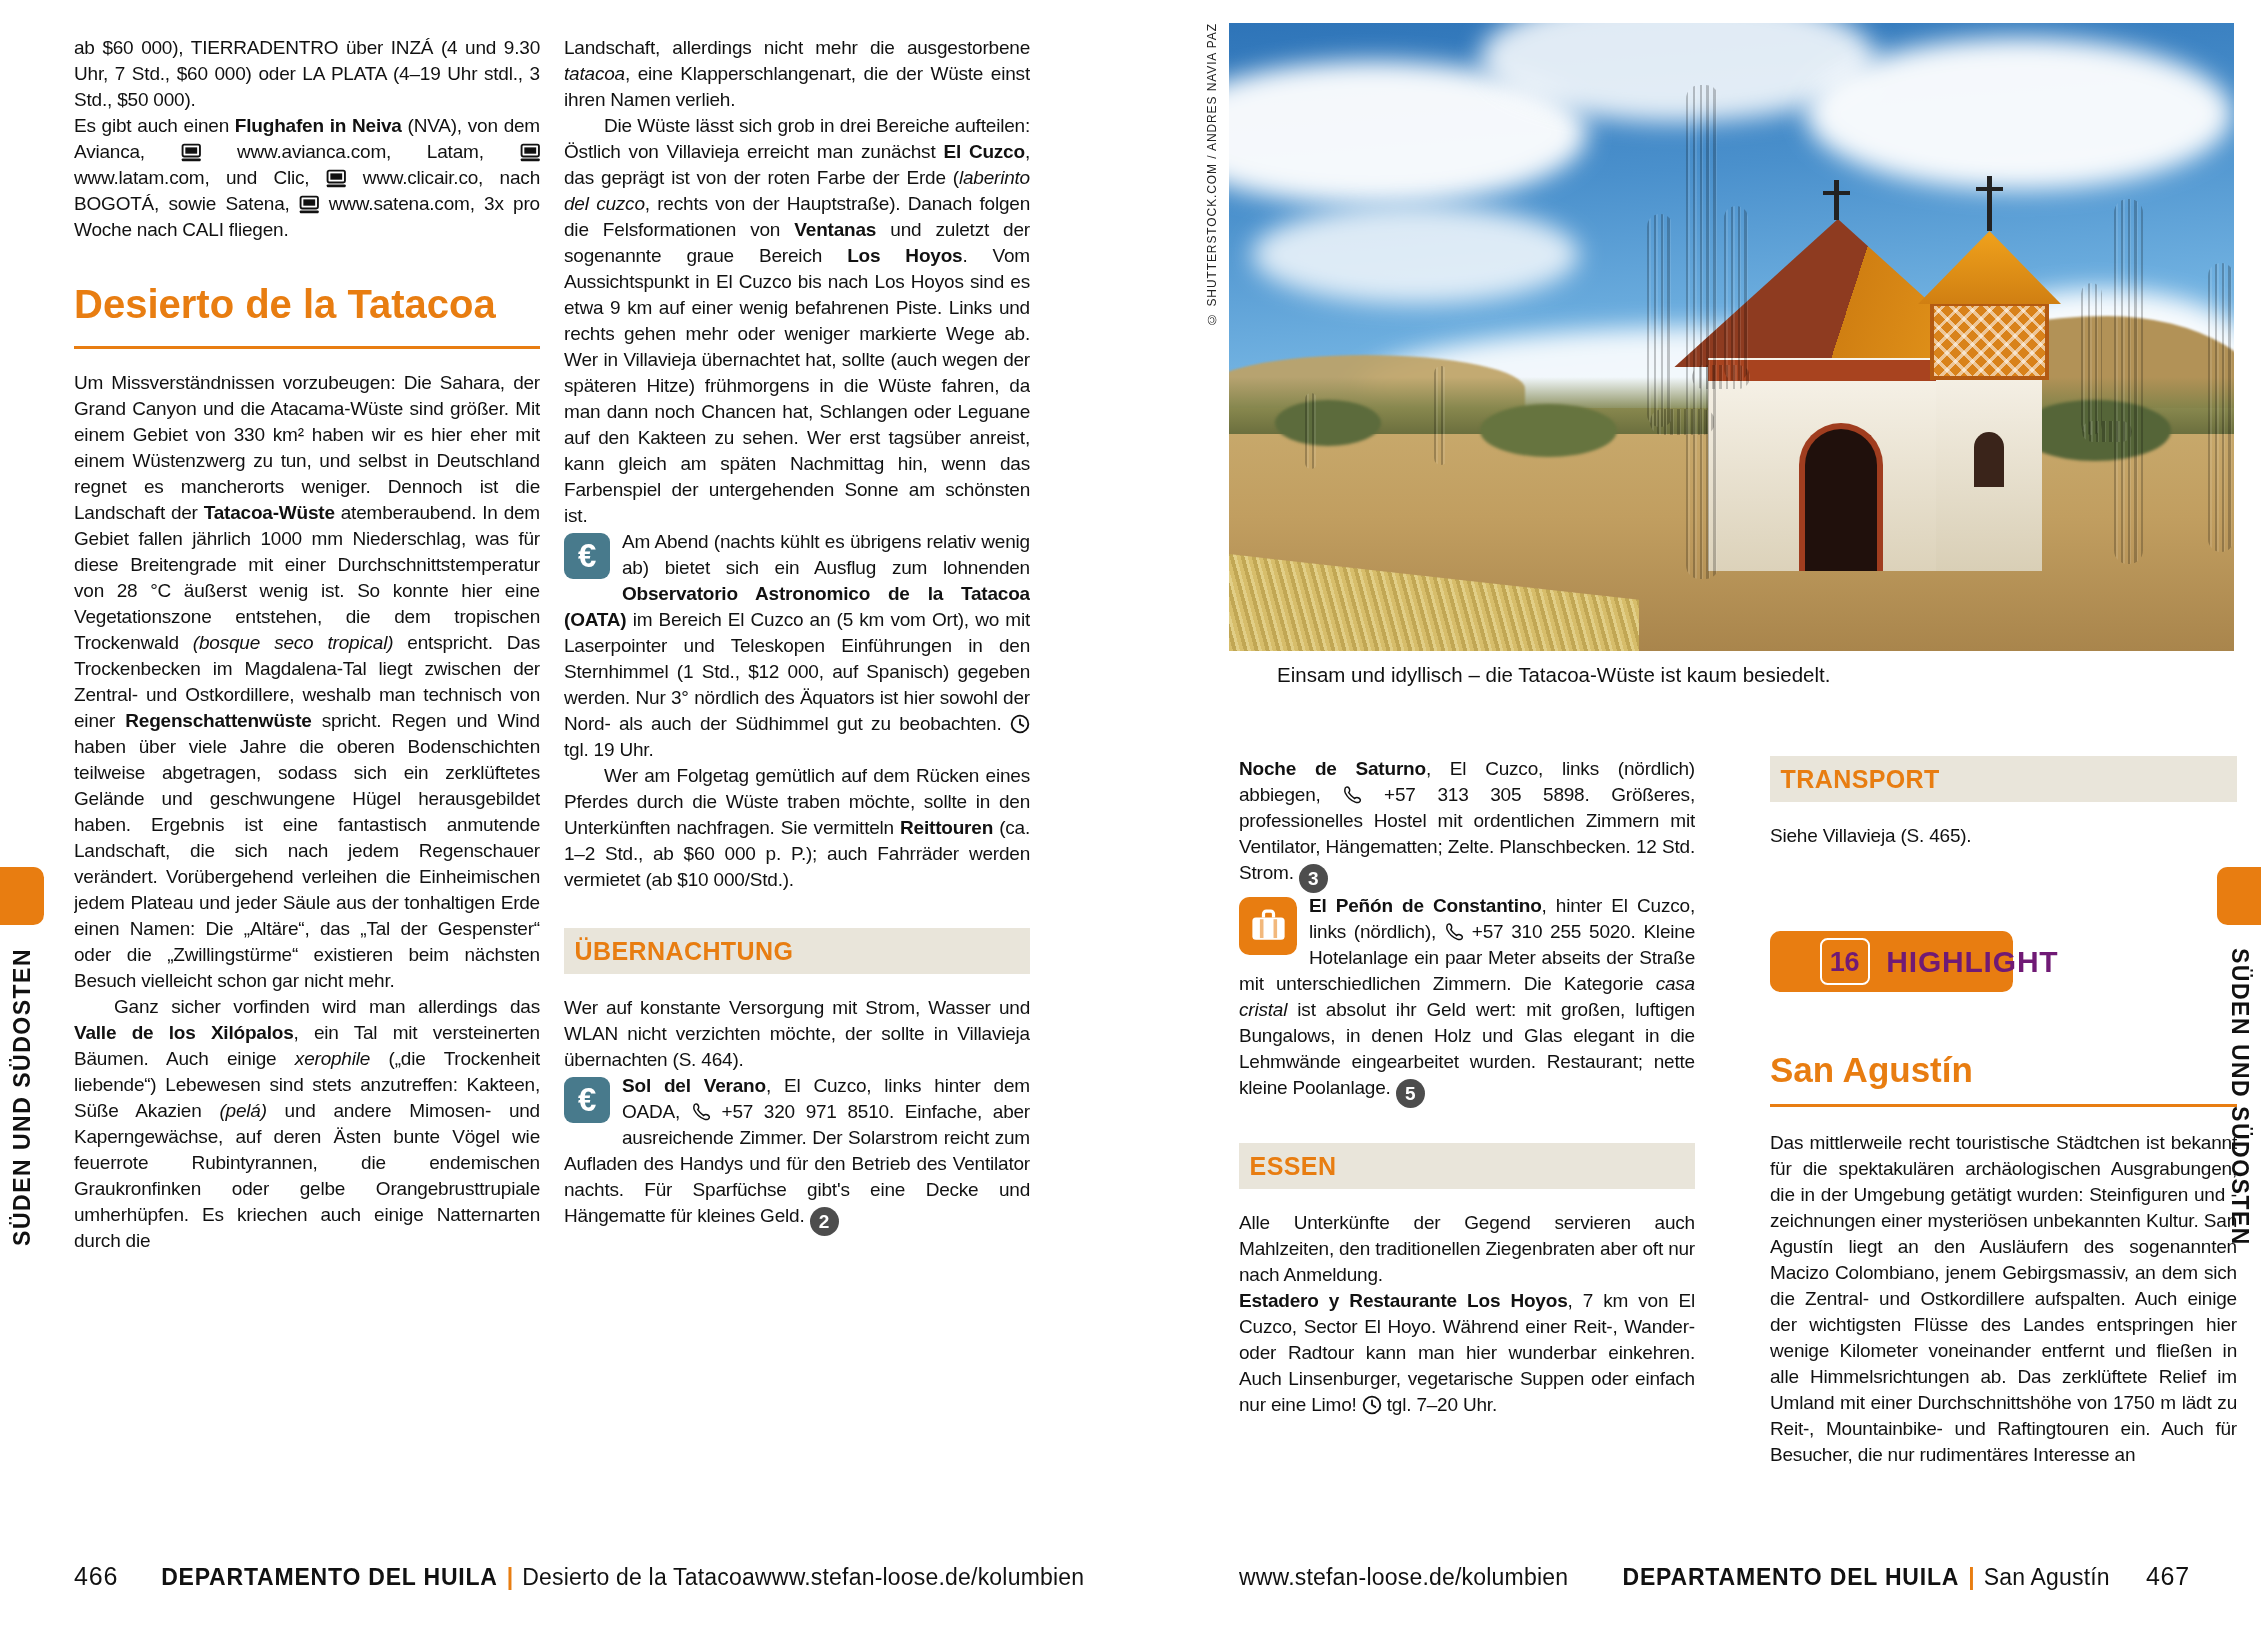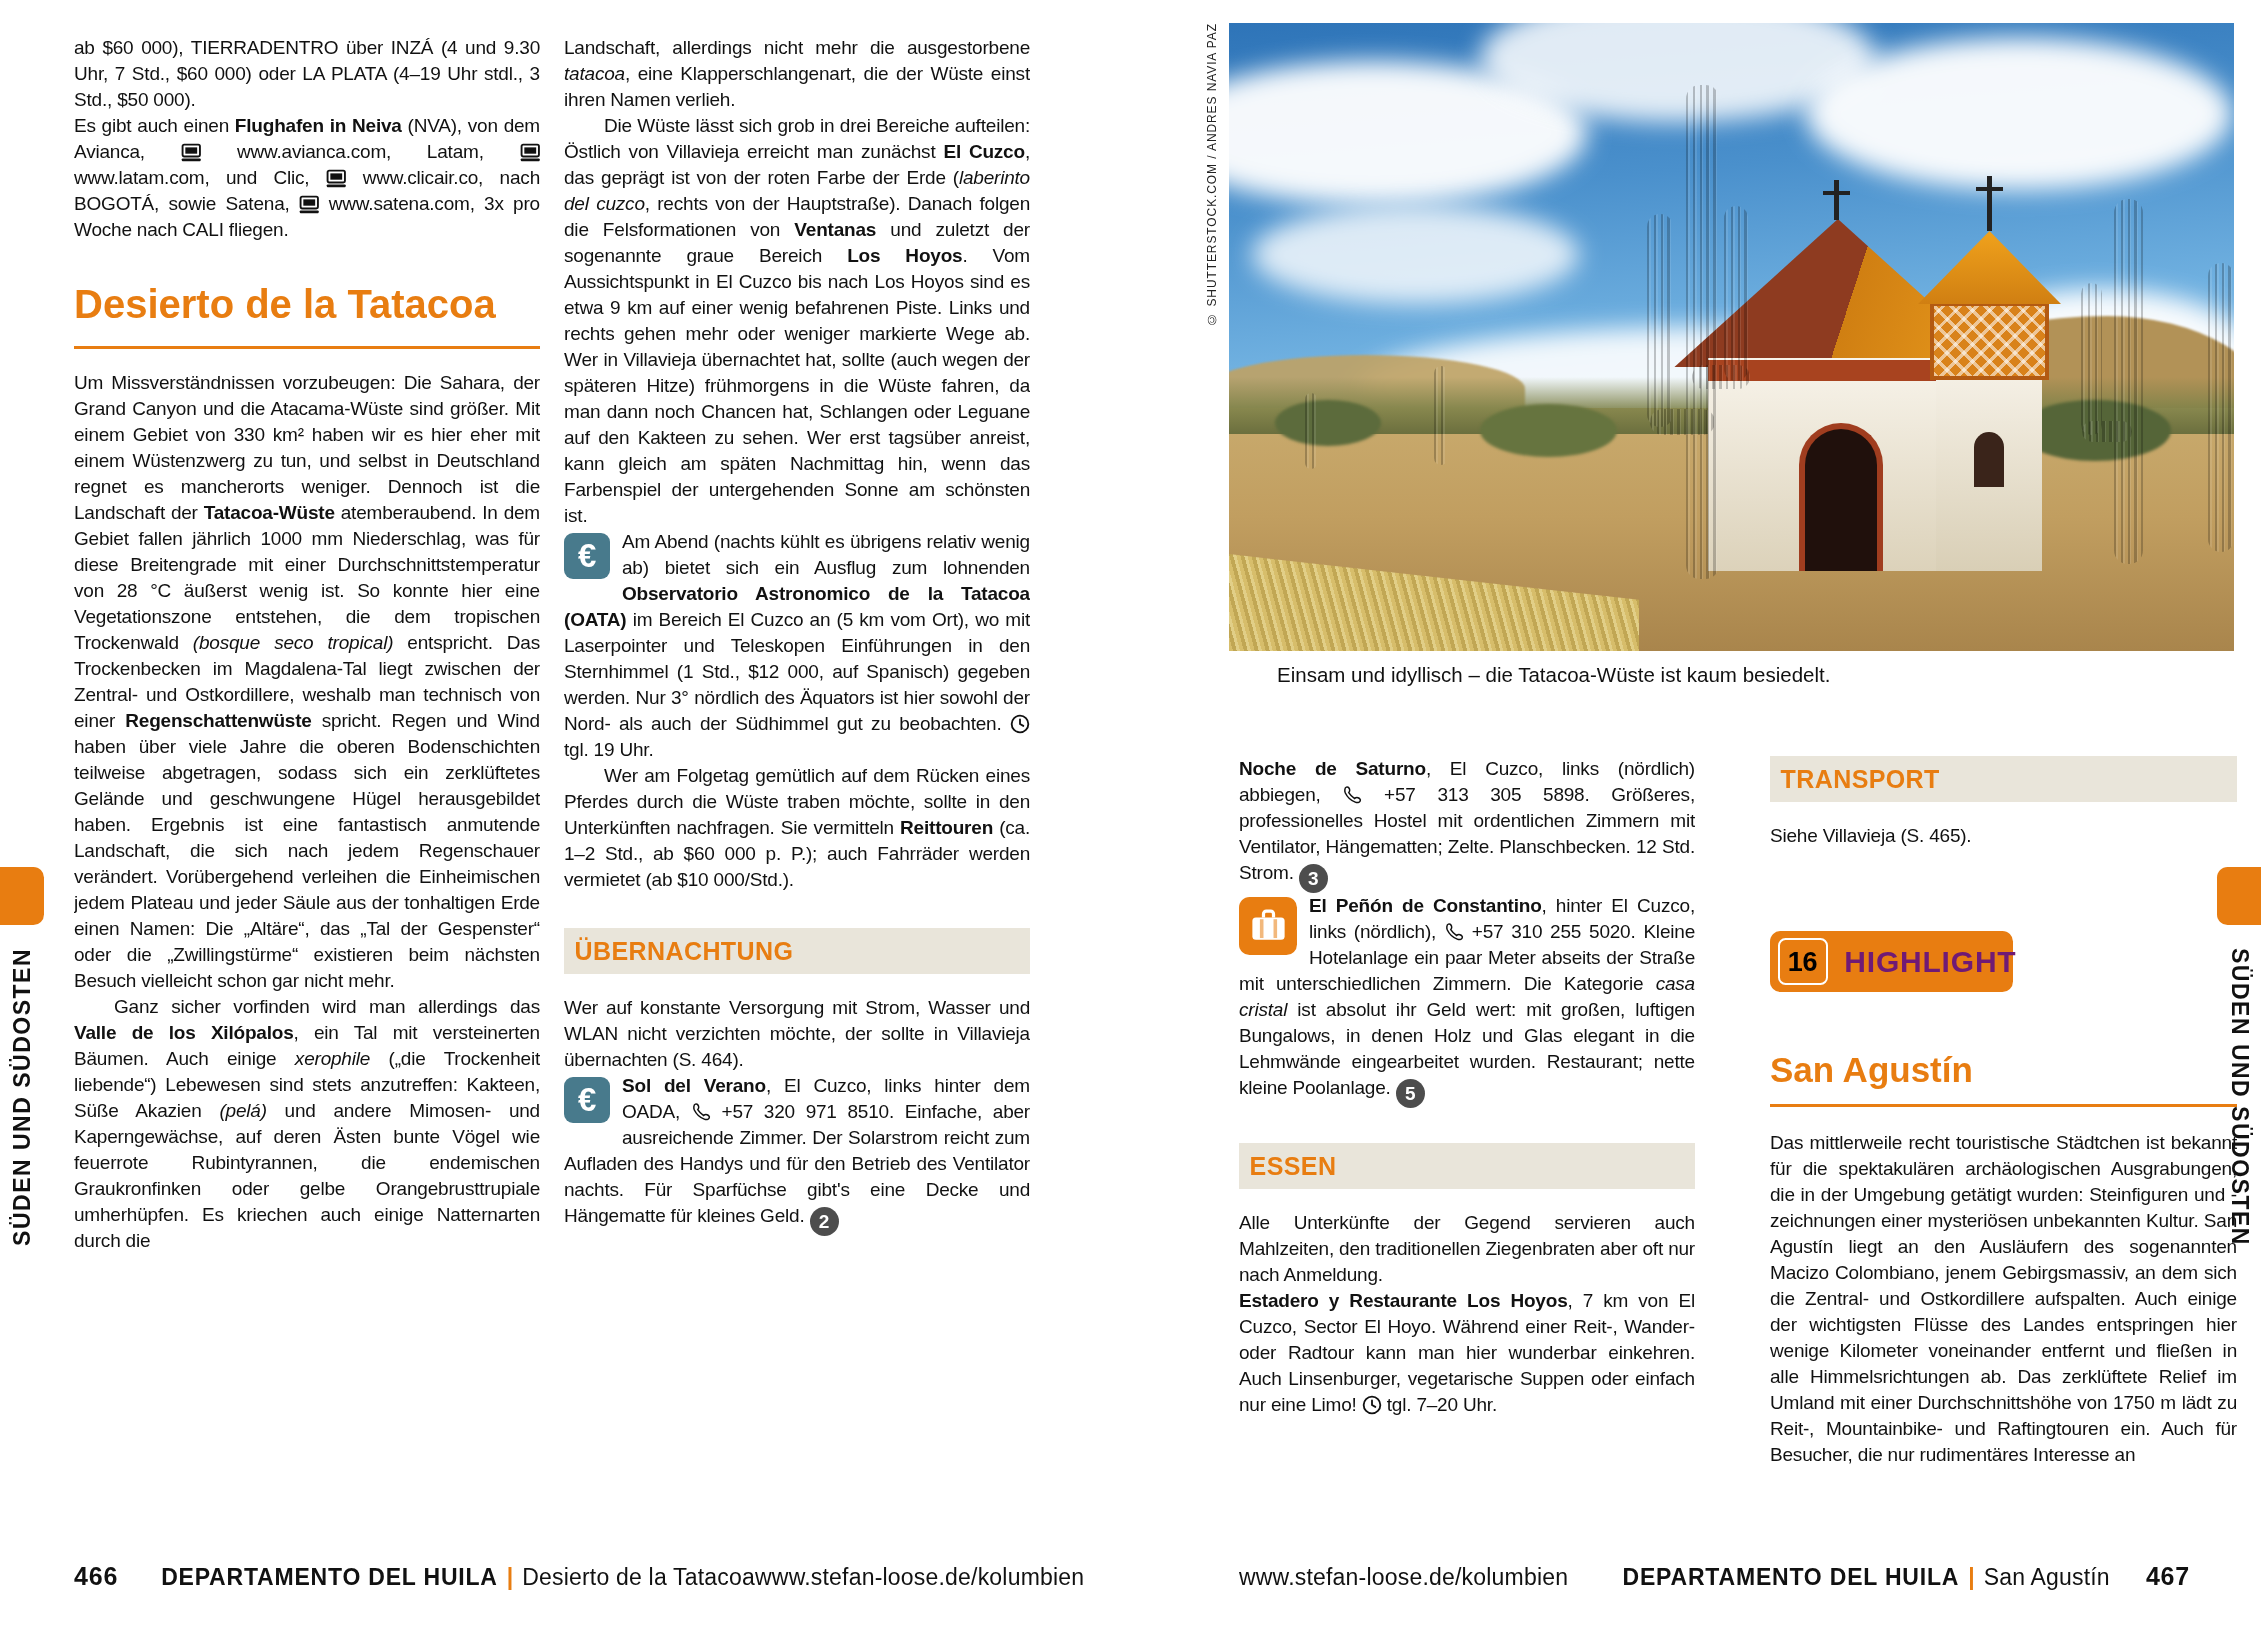--- a/index.html
+++ b/index.html
@@ -27,22 +27,22 @@
   .euro-box{float:left;width:46px;height:46px;border-radius:9px;background:#487a8c;color:#fff;
             font-size:33px;font-weight:bold;line-height:46px;text-align:center;margin:3.8px 12px 3px 0;}
   .case-box{float:left;width:58px;height:58px;border-radius:10.6px;background:#e87d11;
             margin:3.8px 12px 3px 0;display:flex;align-items:center;justify-content:center;}
   .circle-num{display:inline-block;width:29px;height:29px;border-radius:50%;background:#4d4d4d;color:#fff;
               font-size:19px;font-weight:bold;line-height:29px;text-align:center;vertical-align:-6px;letter-spacing:0;}
   .inline-icon{display:inline-block;vertical-align:-3.8px;line-height:0;}
 
   .badge{display:flex;align-items:center;background:#e87d11;border-radius:10.6px;width:243px;height:61px;
          padding:0 15px 0 7.6px;box-sizing:border-box;}
-  .badge-number{border:2.3px solid #fff;border-radius:7.6px;min-width:46px;height:43px;color:#000000;font-weight:bold;
-                font-size:27px;display:flex;align-items:center;justify-content:center;margin-right:16.7px;}
+  .badge-number{border:2.3px solid #fff;border-radius:7.6px;min-width:46px;height:43px;color:#701a75;font-weight:bold;
+                font-size:27px;display:flex;align-items:center;justify-content:center;margin-right:16.7px;margin-left:42px;}
   .badge-label{color:#701a75;font-weight:bold;font-size:30px;letter-spacing:0.8px;}
 
   
   #photo{position:absolute;left:1229px;top:23px;width:1005px;height:628px;overflow:hidden;
          background:linear-gradient(175deg,#2e74b8 0%,#4a90cc 26%,#6fb0e0 48%,#a8cfec 70%,#cfe4f3 100%);}
   .cloud{position:absolute;background:#ffffff;border-radius:50%;filter:blur(12px);}
   .hill{position:absolute;filter:blur(0.8px);}
   .veg{position:absolute;left:0;bottom:217px;width:100%;height:57px;
        background:linear-gradient(rgba(124,129,72,0),rgba(124,129,72,.85) 55%,#6b6f3e);}
   .ground{position:absolute;left:0;bottom:0;width:100%;height:243px;
@@ -90,21 +90,21 @@
   .vlabel{position:absolute;width:44px;height:319px;display:flex;align-items:flex-start;justify-content:center;}
   #vlabel-left{left:0;top:948px;}
   #vlabel-right{right:0;top:948px;}
   .vlabel span{font-weight:bold;font-size:23px;letter-spacing:1.5px;color:#111;white-space:nowrap;writing-mode:vertical-rl;}
   #vlabel-left span{transform:rotate(180deg);}
 
   
   .footer{position:absolute;top:1562px;display:flex;align-items:baseline;font-size:23px;white-space:nowrap;}
   #footer-left{left:74px;width:956px;}
   #footer-right{left:1239px;width:951px;}
-  .f-page{font-weight:bold;font-size:25px;letter-spacing:0.8px;}
+  .f-page{font-weight:normal;font-size:25px;letter-spacing:0.8px;}
   .f-section{font-weight:bold;letter-spacing:0.8px;margin-left:43px;}
   #footer-right .f-section{margin-left:0;}
   .f-sep{color:#e87d11;font-weight:bold;margin:0 9px;}
   .f-chapter{letter-spacing:0.2px;}
   .f-url{letter-spacing:0.2px;}
   .f-fill{flex:1;}
   #footer-right .f-page{margin-left:36px;}
 </style>
 </head>
 <body>

